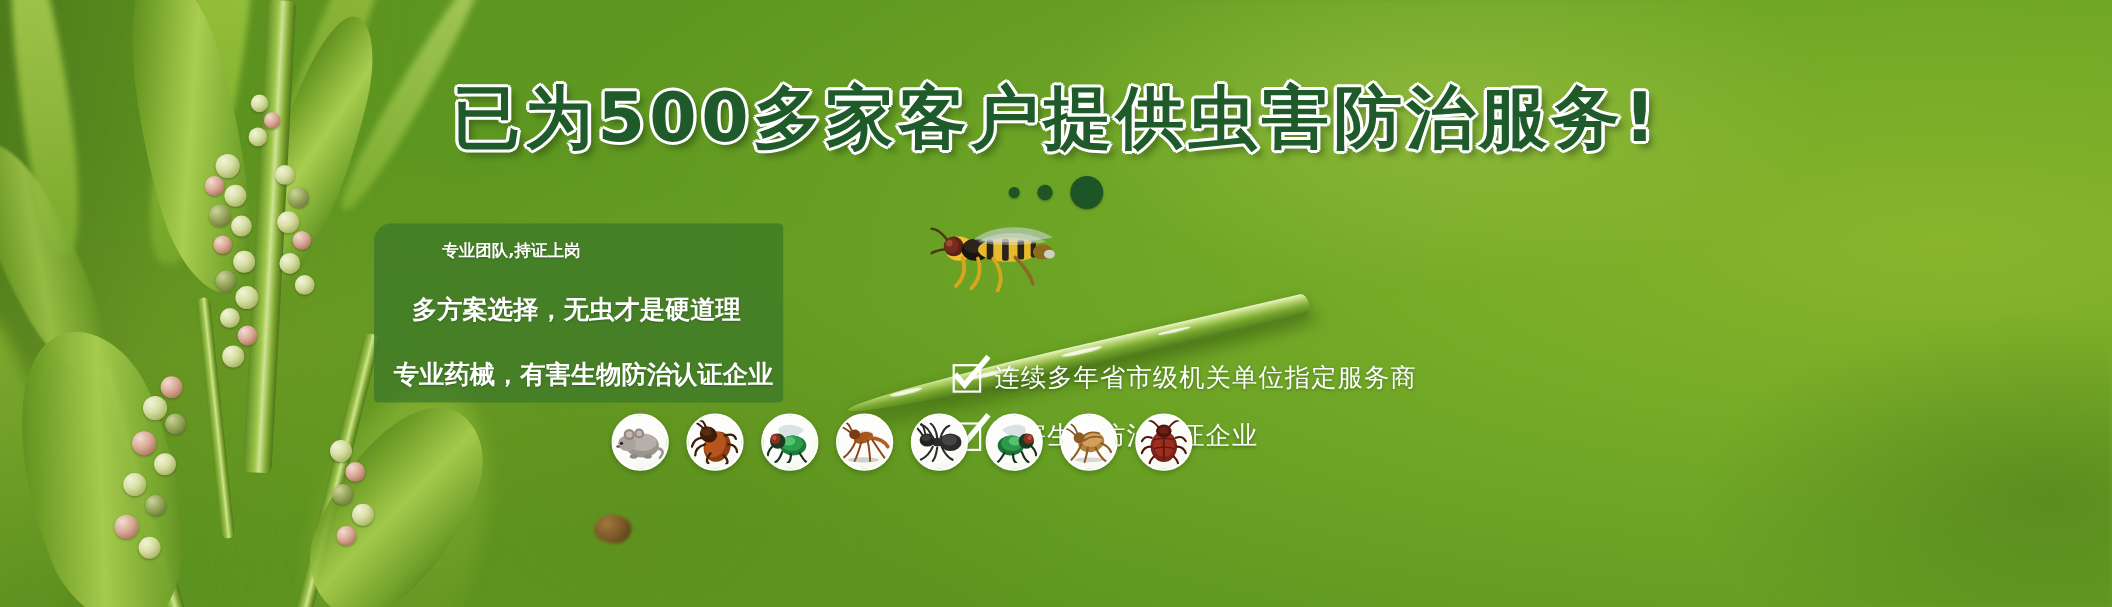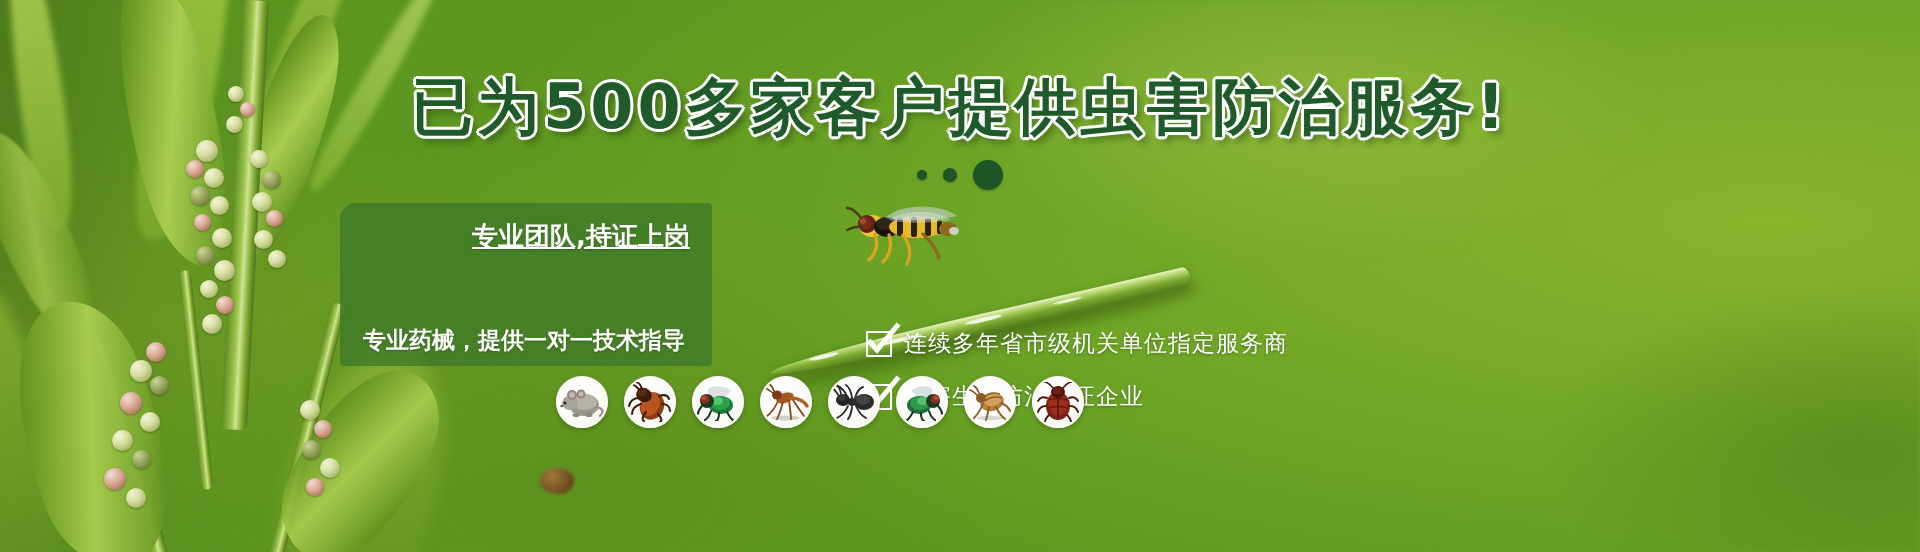--- a/index.html
+++ b/index.html
@@ -182,21 +182,21 @@
     justify-content: space-between;
     backdrop-filter: blur(1px);
   }
   .claim-line {
     color: #ffffff;
     font-weight: bold;
     white-space: nowrap;
     font-family: "DejaVu Sans", "Liberation Sans", sans-serif;
     text-shadow: 0 1px 2px rgba(0,0,0,0.25);
   }
-  .claim-line.l1 { font-size: 26px; text-align: right; padding-left: 44px; text-decoration: underline; }
+  .claim-line.l1 { font-size: 15px; text-align: left; padding-left: 44px; }
   .claim-line.l2 { font-size: 23px; text-align: center; letter-spacing: 0px; }
   .claim-line.l3 { font-size: 23px; text-align: center; letter-spacing: 0px; }
 
   
   .checklist {
     position: absolute;
     left: 866px; top: 328px;
     display: flex; flex-direction: column;
     gap: 22px;
   }
@@ -350,21 +350,22 @@
   </div>
 
   <div class="dots">
     <span class="dot s"></span>
     <span class="dot m"></span>
     <span class="dot l"></span>
   </div>
 
   <div class="claim-panel">
     <div class="claim-line l1">专业团队,持证上岗</div>
-    <div class="claim-line l3">专业药械，提供一对一技术指导</div>
+    <div class="claim-line l2">多方案选择，无虫才是硬道理</div>
+    <div class="claim-line l3">专业药械，有害生物防治认证企业</div>
   </div>
 
   <div class="checklist">
 
     <div class="check-item">
       <span class="check-box">
         <svg width="34" height="34" viewBox="0 0 34 34">
           <path d="M4 18 L11 26 L31 2" stroke="#ffffff" stroke-width="5" fill="none" stroke-linecap="square" stroke-linejoin="miter"></path>
         </svg>
       </span>

